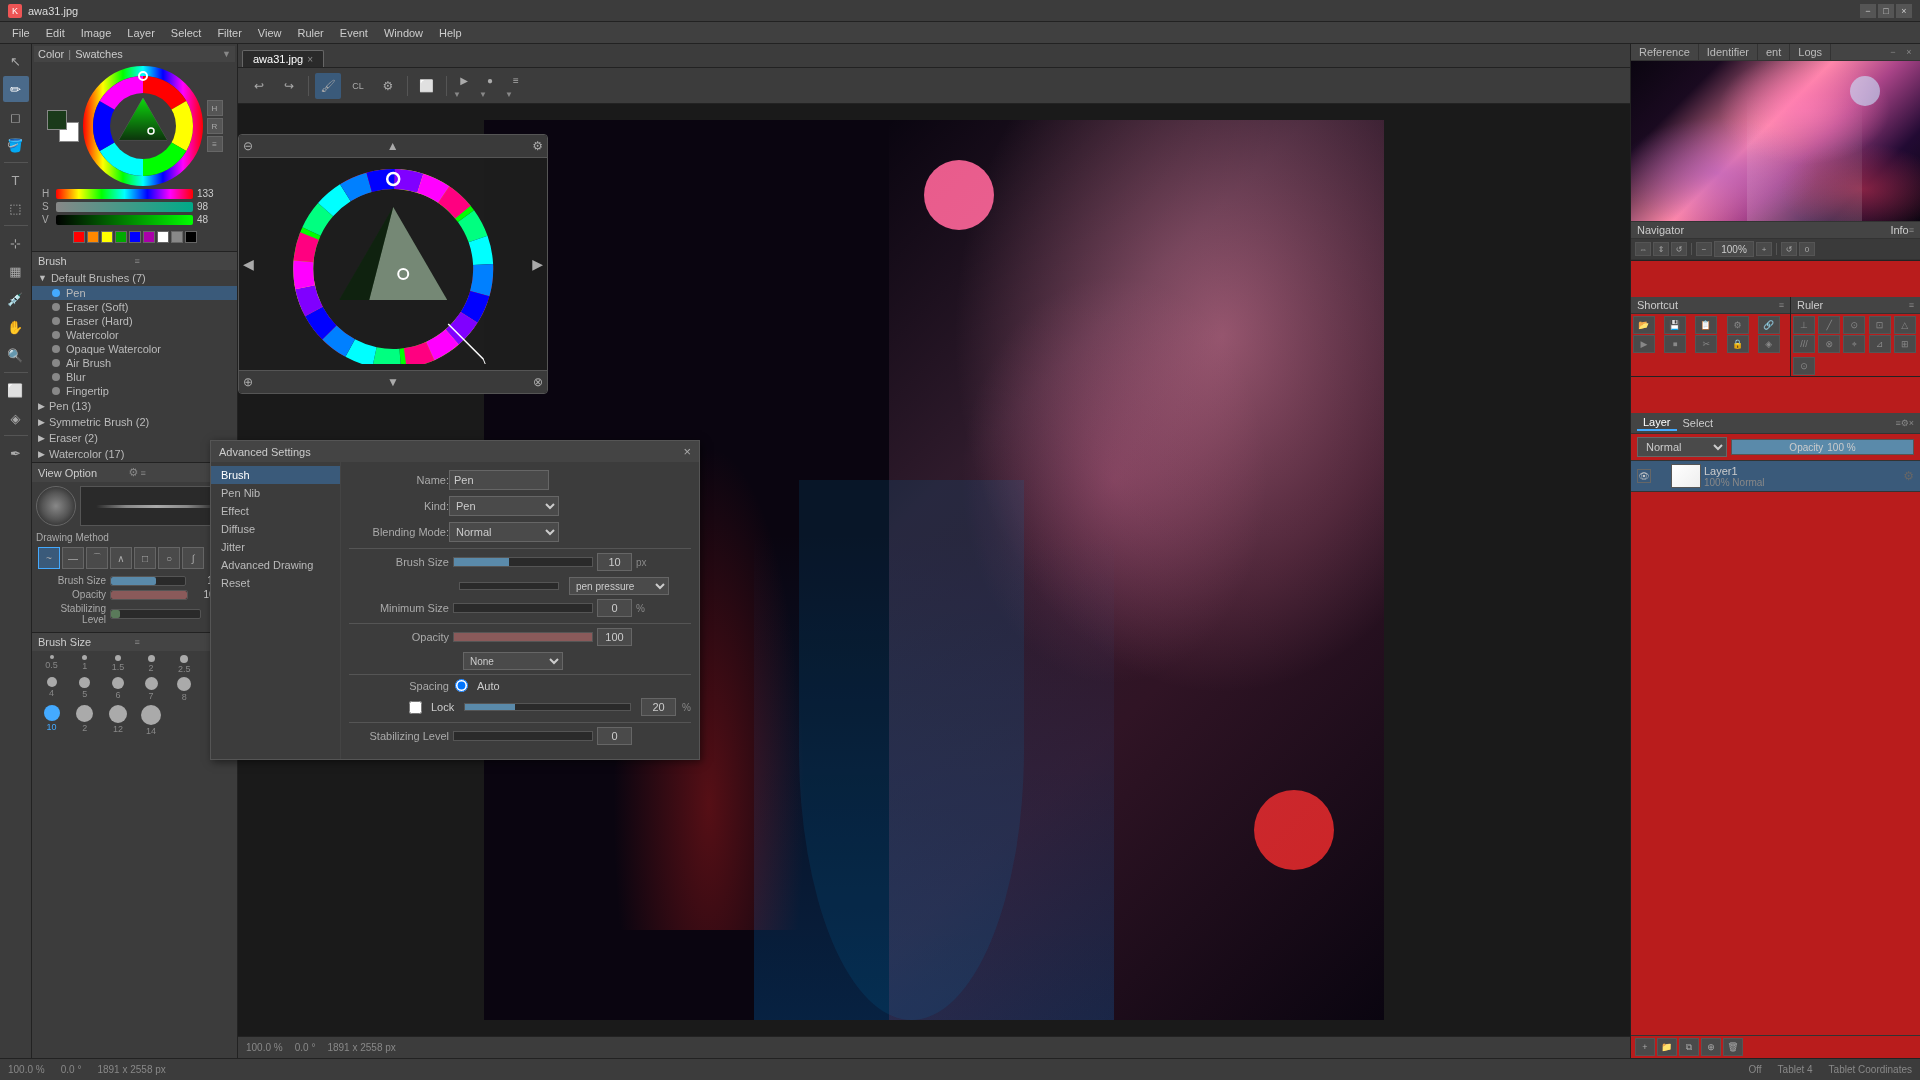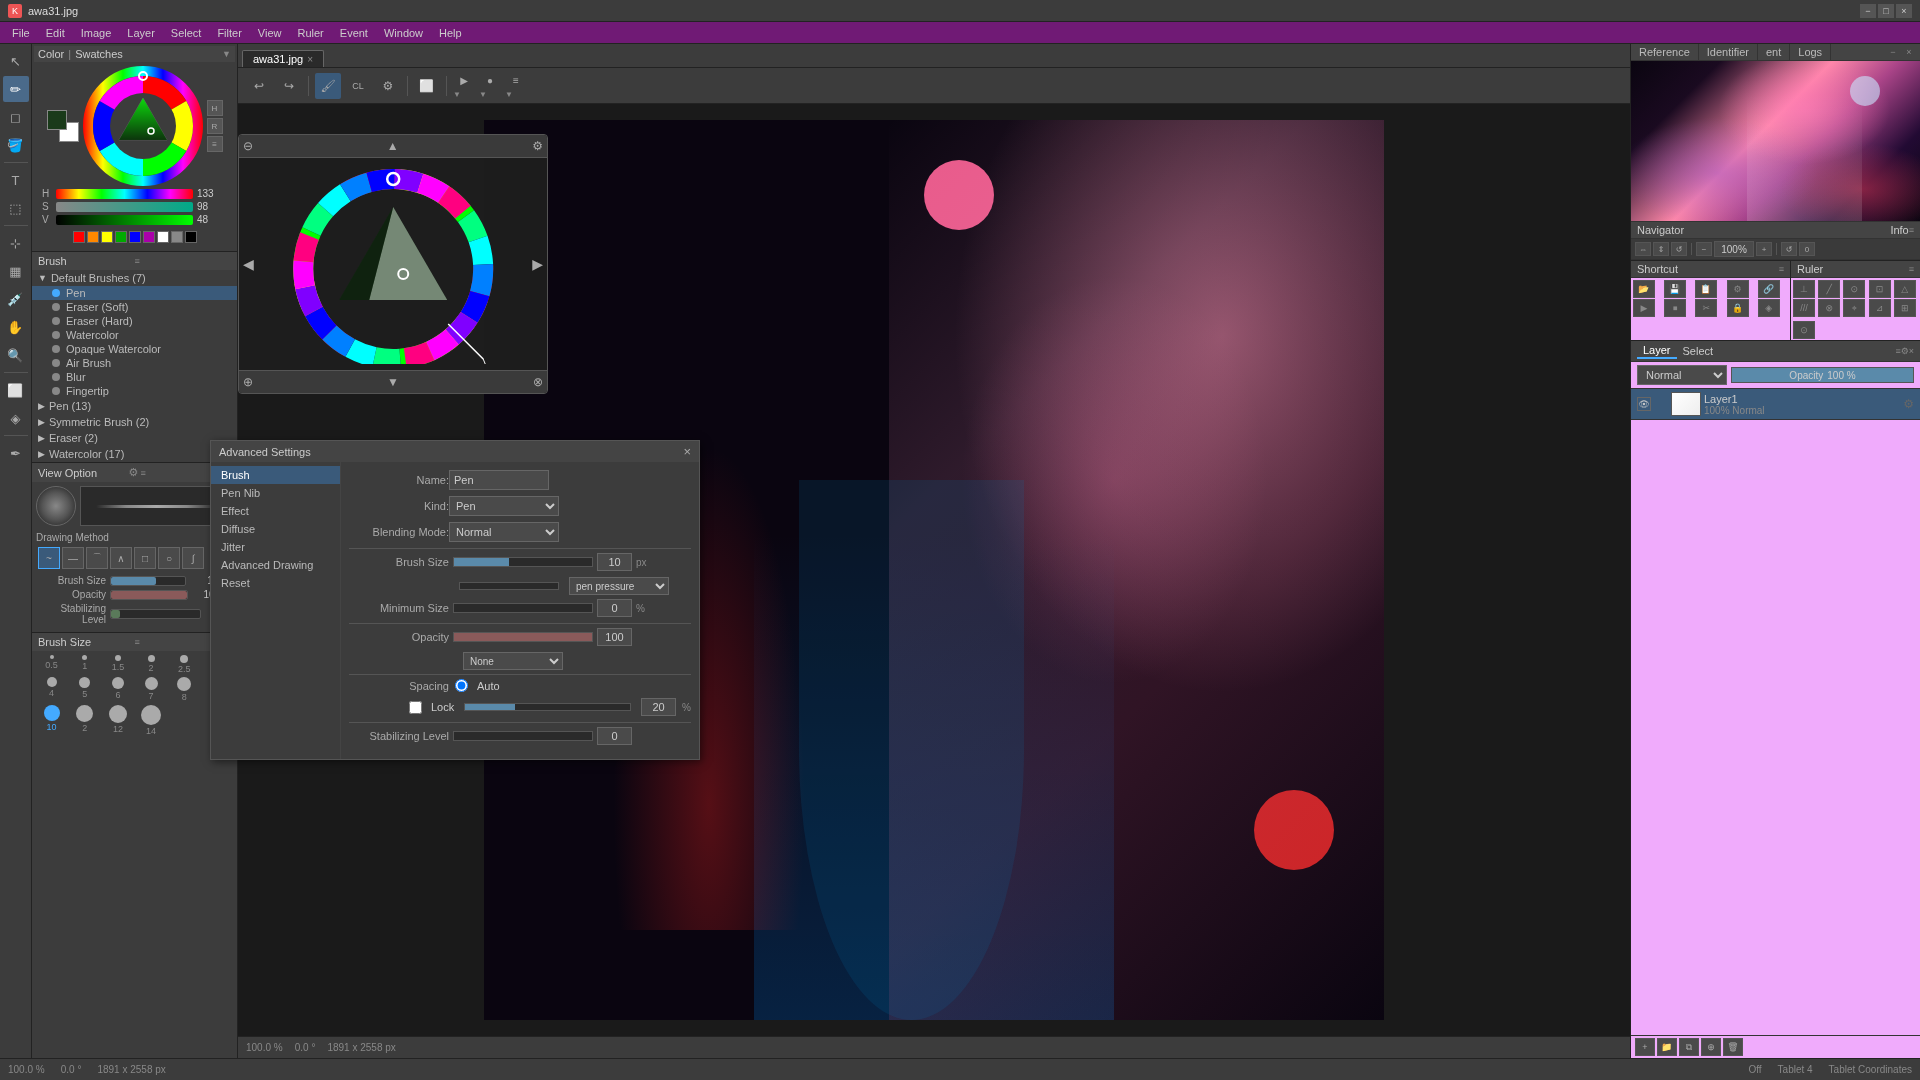--- a/index.html
+++ b/index.html
@@ -25,21 +25,21 @@
       border-bottom: 1px solid #222;
       flex-shrink: 0;
     }
     #title-bar .app-icon { width: 14px; height: 14px; background: #e55; border-radius: 2px; margin-right: 6px; font-size: 9px; display: flex; align-items: center; justify-content: center; color: white; }
     #title-bar .title { font-size: 11px; color: #ddd; flex: 1; }
     #title-bar .win-controls { display: flex; gap: 2px; }
     #title-bar .win-btn { width: 16px; height: 14px; background: #555; border: none; color: #ccc; font-size: 9px; cursor: pointer; display: flex; align-items: center; justify-content: center; }
 
     
     #menu-bar {
-      background: #701a75;
+      background: #404040;
       height: 22px;
       display: flex;
       align-items: center;
       padding: 0 4px;
       border-bottom: 1px solid #222;
       flex-shrink: 0;
     }
     #menu-bar .menu-item {
       padding: 2px 8px;
       color: #ccc;
@@ -404,26 +404,27 @@
       padding: 0 8px;
       gap: 12px;
       font-size: 10px;
       color: #888;
       flex-shrink: 0;
     }
 
     
     #right-panel {
       width: 290px;
-      background: #f0abfc;
+      background: #b91c1c;
       display: flex;
       flex-direction: column;
       border-left: 1px solid #222;
       flex-shrink: 0;
       overflow: hidden;
+      gap: 36px;
     }
 
     
     #shortcut-ruler {
       display: flex;
       border-bottom: 1px solid #222;
       height: 80px;
     }
     #shortcut-section { width: 160px; border-right: 1px solid #222; }
     #ruler-section { flex: 1; }

